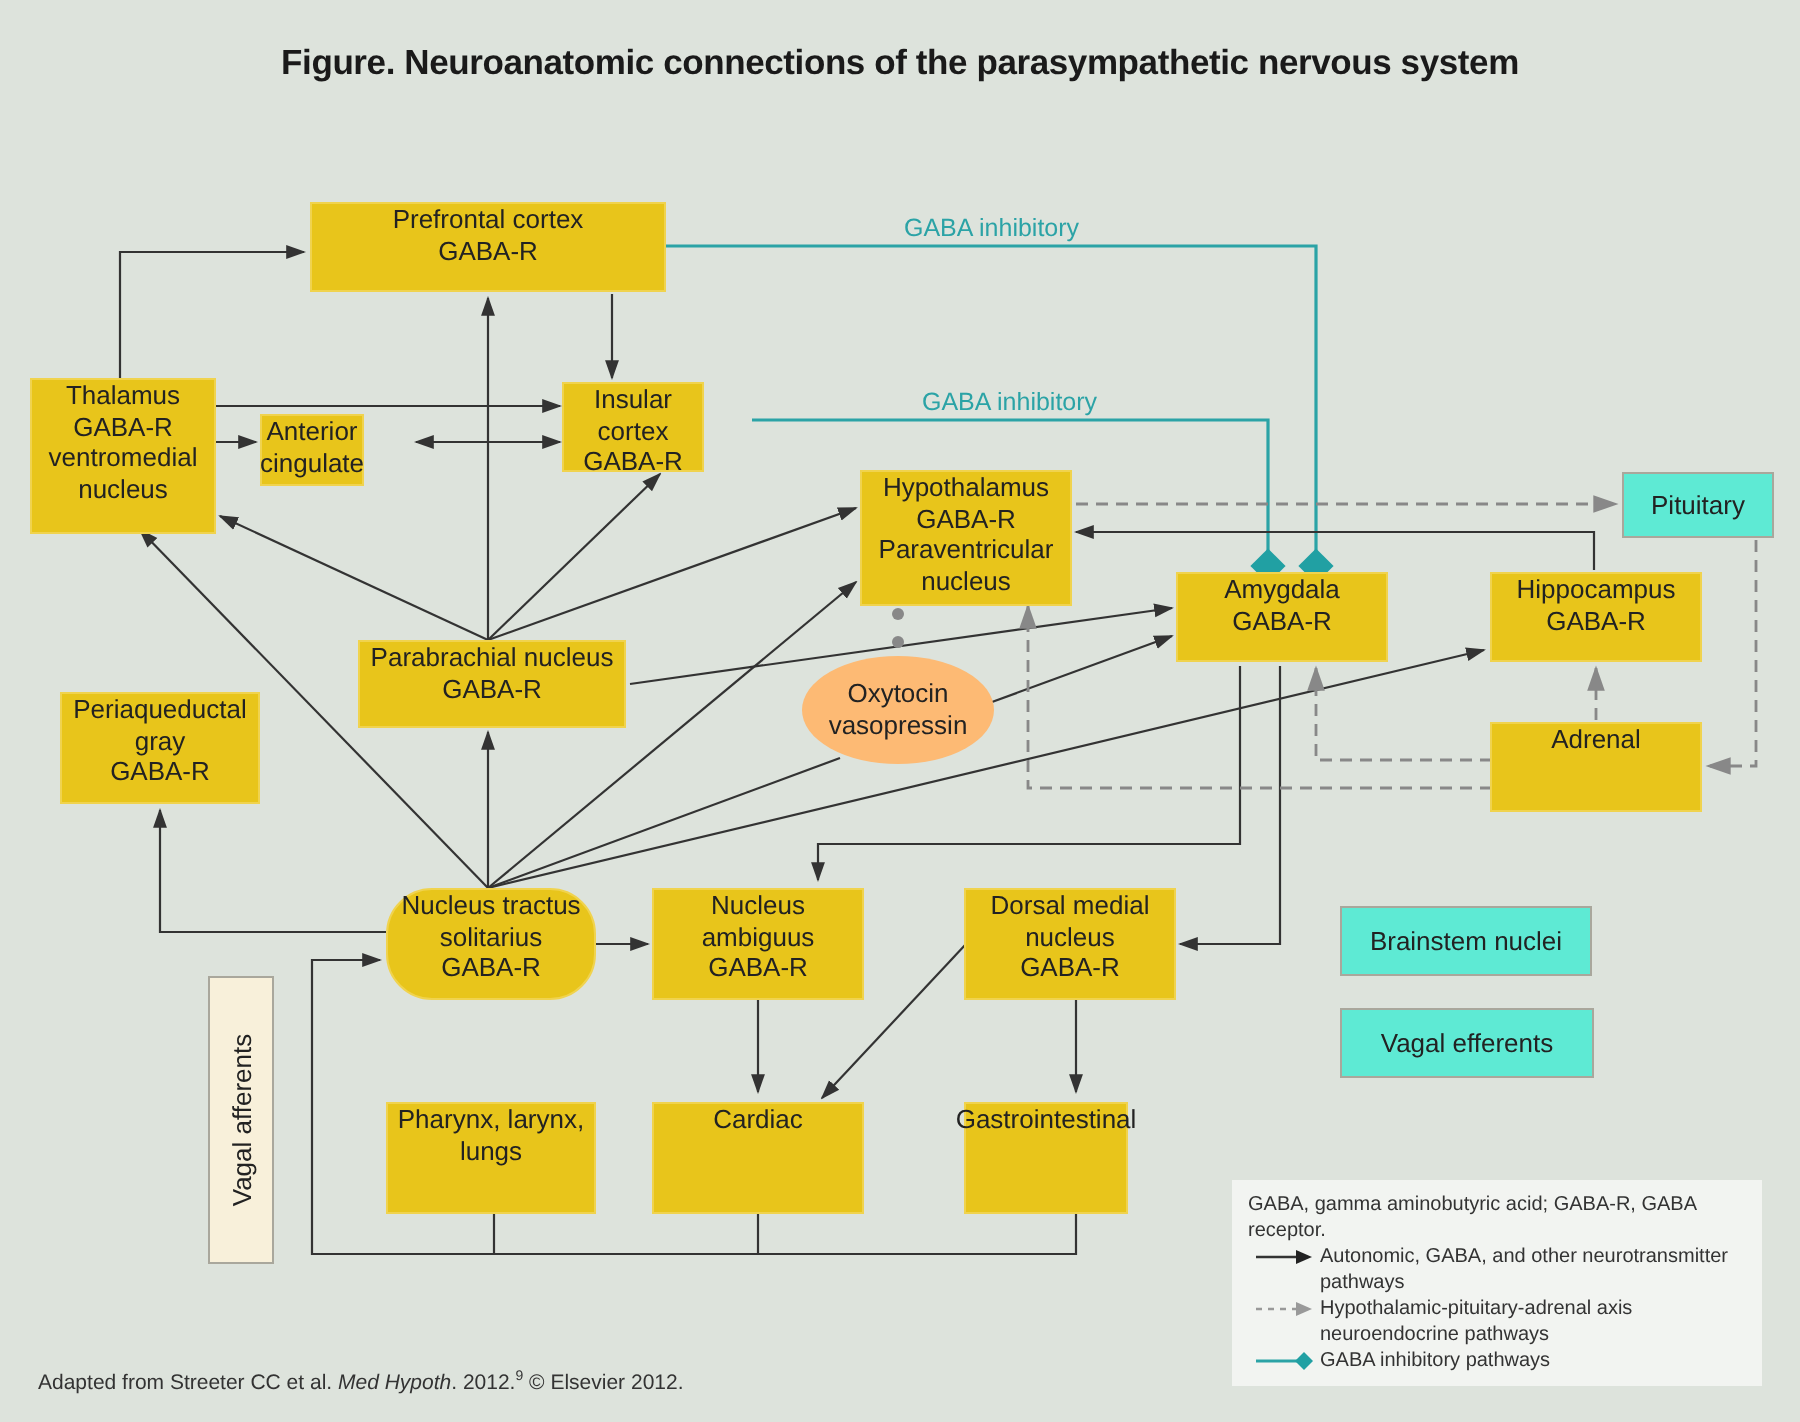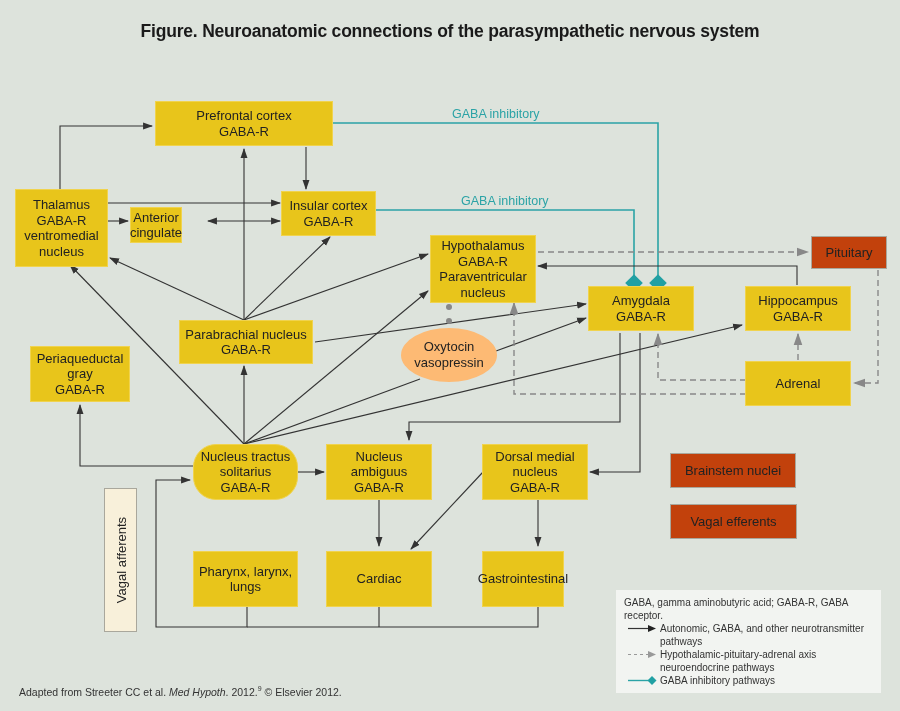--- a/index.html
+++ b/index.html
@@ -1,22 +1,22 @@
 <!DOCTYPE html>
 <html><head>
 <meta charset="utf-8">
 <style>
   html, body { margin:0; padding:0; }
   body { width:900px; height:711px; background:#dde3dc; position:relative; overflow:hidden;
          font-family:"Liberation Sans", sans-serif; color:#222; }
   .title { position:absolute; left:0; top:20px; width:900px; text-align:center;
            font-weight:bold; font-size:17.5px; line-height:23px; color:#1a1a1a; font-stretch:condensed; letter-spacing:-0.2px; }
-  .box { position:absolute; background:#e8c51b; display:flex; align-items:center; justify-content:center;
+  .box { position:absolute; background:#e8c51b; display:flex; justify-content:center;
          text-align:center; font-size:13px; line-height:15.5px; color:#222; box-sizing:border-box; border:1px solid #f0d34e; }
-  .lbox { position:absolute; background:#c2410c; border:1px solid #a9a79c; display:flex; align-items:center;
+  .lbox { position:absolute; background:#5eead4; border:1px solid #a9a79c; display:flex; align-items:center;
           justify-content:center; font-size:13px; color:#222; box-sizing:border-box; }
   .ellipse { position:absolute; background:#fdba74; border-radius:50%; display:flex; align-items:center;
              justify-content:center; text-align:center; font-size:13px; line-height:16px; }
   .box span, .lbox span, .ellipse span { white-space:pre-line; }
   svg.lines { position:absolute; left:0; top:0; }
   .gaba-label { position:absolute; font-size:12.5px; color:#2ba3a6; }
   .vertical { position:absolute; left:104px; top:488px; width:33px; height:144px; background:#f8f0da;
               border:1px solid #a9a79c; box-sizing:border-box; }
   .vertical span { position:absolute; left:50%; top:50%; transform:translate(-50%,-50%) rotate(-90deg);
                    white-space:nowrap; font-size:13px; }
@@ -117,21 +117,21 @@
 <div class="box" style="left:15px;top:189px;width:93px;height:78px;">
     <span>Thalamus
 GABA-R
 ventromedial
 nucleus</span>
   </div>
 <div class="box" style="left:130px;top:207px;width:52px;height:36px;">
     <span>Anterior
 cingulate</span>
   </div>
-<div class="box" style="left:281px;top:191px;width:95px;height:45px;">
+<div class="box" style="left:281px;top:191px;width:71px;height:45px;">
     <span>Insular cortex
 GABA-R</span>
   </div>
 <div class="box" style="left:430px;top:235px;width:106px;height:68px;">
     <span>Hypothalamus
 GABA-R
 Paraventricular
 nucleus</span>
   </div>
 <div class="lbox" style="left:811px;top:236px;width:76px;height:33px;">

